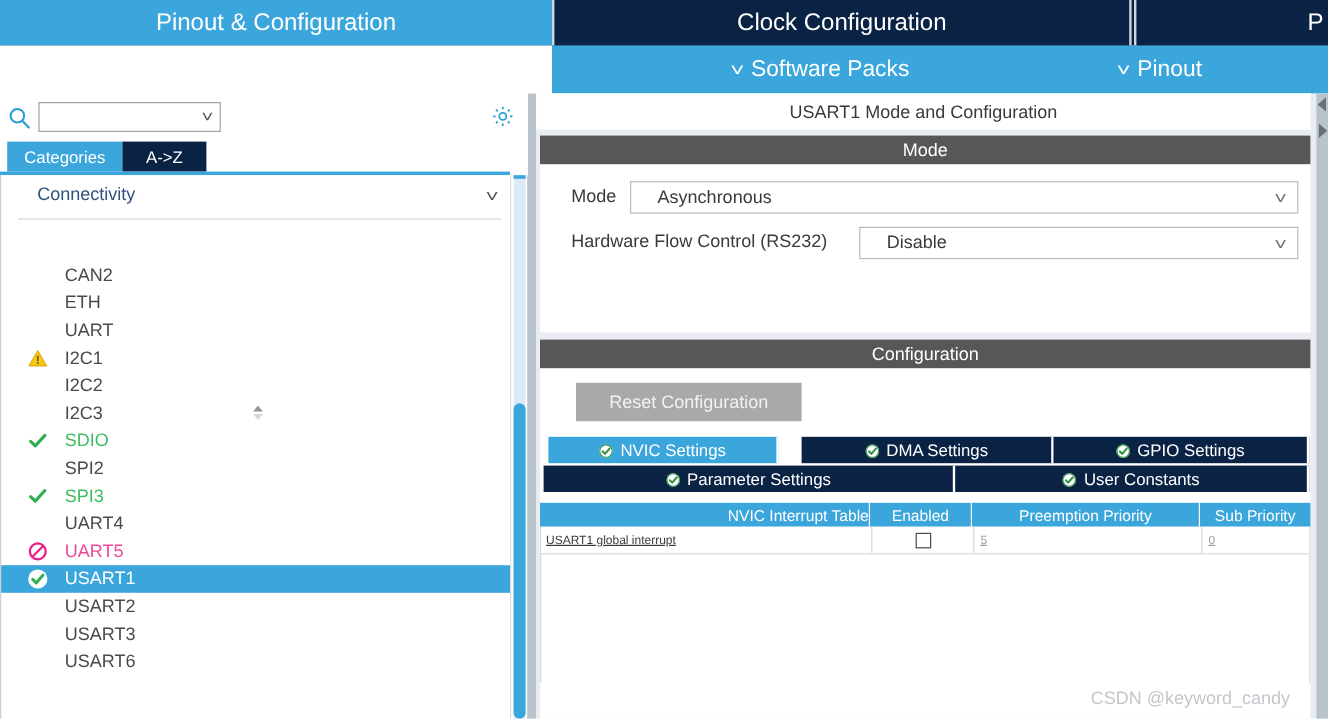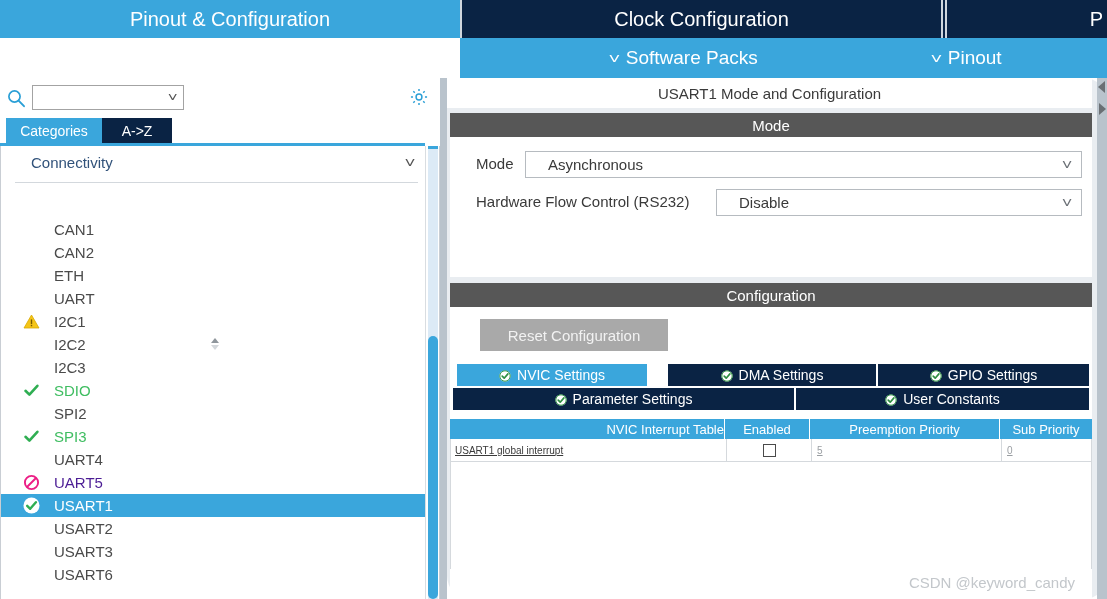--- a/index.html
+++ b/index.html
@@ -51,33 +51,33 @@
   .grpline{position:absolute;left:14px;top:36px;width:403px;height:1px;background:#d3d8dd;}
 
   .spinner{position:absolute;left:205px;top:190px;width:18px;height:16px;}
 
   .plist{position:absolute;left:0;top:72px;width:425px;}
   .pitem{position:relative;height:23px;display:flex;align-items:center;box-sizing:border-box;padding-left:26px;}
   .pitem.selected{background:#3aa6dc;}
   .pico{position:absolute;left:22px;top:3px;width:17px;height:17px;}
   .plabel{font-size:15px;color:#4a4a4a;padding-left:27px;white-space:nowrap;}
   .plabel.ok{color:#3fbd61;}
-  .plabel.blocked{color:#4c1d95;}
+  .plabel.blocked{color:#ec4899;}
   .plabel.selwhite{color:#ffffff;}
 
   
   .vsb{position:absolute;left:425px;top:68px;width:14px;height:453px;background:#ffffff;border-left:1px solid #d9dde1;box-sizing:border-box;}
   .vsb .track{position:absolute;left:2px;top:0;width:10px;height:453px;background:#dceaf6;}
   .vsb .thumb{position:absolute;left:2px;top:190px;width:10px;height:263px;background:#3aa6dc;border-radius:5px;}
   .vsb .topcap{position:absolute;left:2px;top:0;width:10px;height:3px;background:#3aa6dc;}
 
   .leftedgebar{position:absolute;left:440px;top:78px;width:7px;height:521px;background:#b9c3cc;}
 
   
-  .rightpanel{position:absolute;left:447px;top:78px;width:660px;height:521px;background:#e9edf1;border-radius:23px;}
+  .rightpanel{position:absolute;left:447px;top:78px;width:660px;height:521px;background:#e9edf1;}
   .rp-title{position:absolute;left:0;top:0;width:645px;height:30px;display:flex;align-items:center;justify-content:center;
             font-size:15px;color:#3a3a3a;background:#ffffff;}
   .secthdr{position:absolute;left:3px;height:24px;width:642px;background:#575757;color:#fff;
            display:flex;align-items:center;justify-content:center;font-size:15px;}
 
   .modebox{position:absolute;left:3px;top:135px;width:642px;height:140px;background:#ffffff;}
   .fieldrow{position:absolute;height:28px;}
   .flabel{position:absolute;top:4px;font-size:15px;color:#3a3a3a;white-space:nowrap;}
   .fsel{position:absolute;top:0;height:27px;border:1px solid #b6bbc0;background:#fff;box-sizing:border-box;}
   .fsel .fv{position:absolute;left:6px;top:4px;font-size:15px;color:#3a3a3a;margin-left:16px;}
@@ -188,23 +188,20 @@
       <div class="grpline"></div>
 
       <span class="spinner">
         <svg width="18" height="16" viewBox="0 0 18 16">
           <polygon points="9,2 13,7 5,7" fill="#8f969c"></polygon>
           <polygon points="9,14 13,9 5,9" fill="#d3d7db"></polygon>
         </svg>
       </span>
 
       <div class="plist">
-          <div class="pitem">
-            <span class="plabel">CAN1</span>
-          </div>
           <div class="pitem">
             <span class="plabel">CAN2</span>
           </div>
           <div class="pitem">
             <span class="plabel">ETH</span>
           </div>
           <div class="pitem">
             <span class="plabel">UART</span>
           </div>
           <div class="pitem">

